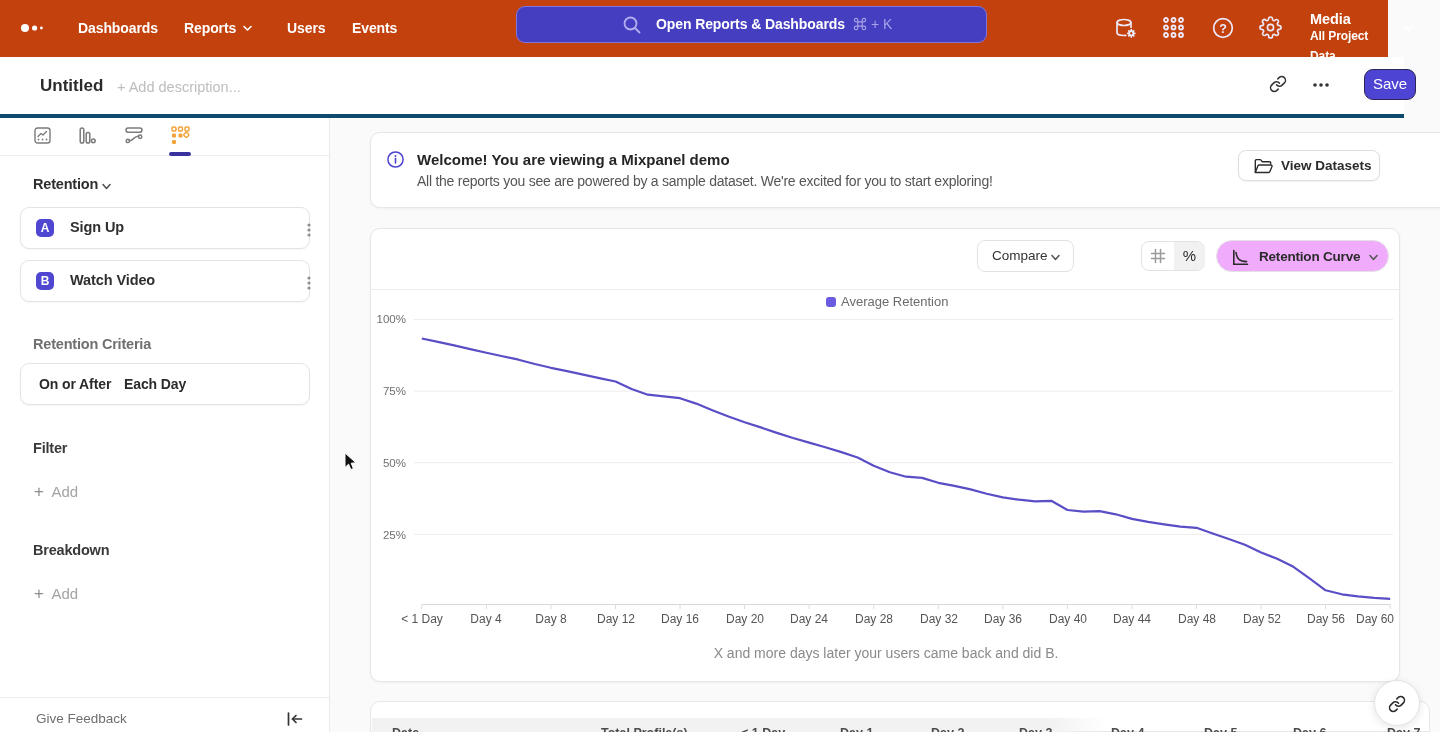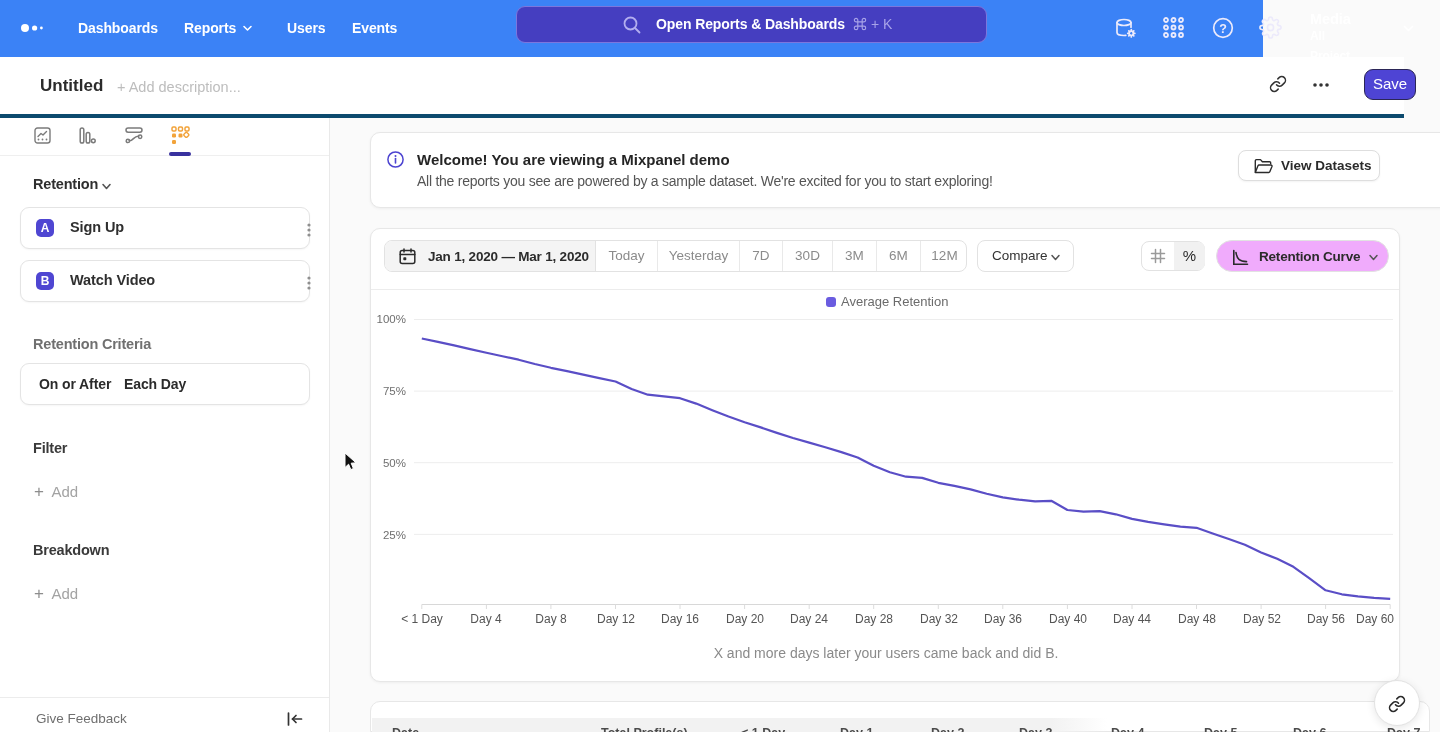--- a/index.html
+++ b/index.html
@@ -1,21 +1,21 @@
 <!DOCTYPE html>
 <html><head>
 <meta charset="utf-8">
 <style>
 * { margin:0; padding:0; box-sizing:border-box; }
 html,body { width:1440px; height:732px; overflow:hidden; font-family:"Liberation Sans", sans-serif; background:#fafafa; }
 .abs { position:absolute; }
 #root { position:relative; width:1440px; height:732px; }
 
 
-#nav { position:absolute; left:0; top:0; width:1263px; height:57px; background:#3b82f6; }
+#nav { position:absolute; left:0; top:0; width:1388px; height:57px; background:#c2410c; }
 .navitem { position:absolute; top:0; height:57px; line-height:57px; color:#fff; font-size:14px; font-weight:700; letter-spacing:-0.1px; }
 #search { position:absolute; left:516px; top:6px; width:471px; height:37px; background:#453ec0; border:1px solid #7c76dd; border-radius:9px; }
 #search .stext { position:absolute; left:139px; top:0; height:35px; line-height:35px; color:#fff; font-size:14px; font-weight:700; letter-spacing:-0.1px; white-space:nowrap; }
 #search .skey { position:absolute; left:336px; top:0; height:35px; line-height:35px; color:#a8a3e8; font-size:14px; font-weight:400; }
 
 
 #hdr2 { position:absolute; left:0; top:57px; width:1404px; height:61px; background:#fff; border-bottom:4px solid #0c4a6e; }
 #untitled { position:absolute; left:40px; top:19px; font-size:17px; font-weight:700; color:#2b2b2b; }
 #adddesc { position:absolute; left:117px; top:22px; font-size:14.5px; color:#bdbdbd; }
 #savebtn { position:absolute; left:1364px; top:12px; width:52px; height:31px; background:#4e44d4; border:1.5px solid #2b2657; border-radius:9px; color:#fff; font-size:15px; font-weight:400; text-align:center; line-height:28px; }
@@ -235,37 +235,20 @@
       <svg class="abs" style="left:15px;top:7px" width="19" height="17" viewBox="0 0 22 19" fill="none" stroke="#2b2b2b" stroke-width="1.6" stroke-linejoin="round">
         <path d="M1.5 16.5 V2.8 A1.3 1.3 0 0 1 2.8 1.5 H7.5 L9.7 4 H18 A1.3 1.3 0 0 1 19.3 5.3 V7"></path>
         <path d="M1.5 16.5 L4.6 8.6 A1.3 1.3 0 0 1 5.8 7.8 H19.6 A1.3 1.3 0 0 1 20.8 9.5 L18.3 15.7 A1.3 1.3 0 0 1 17.1 16.5 Z"></path>
       </svg>
       <span>View Datasets</span>
     </div>
     <div id="wsub">All the reports you see are powered by a sample dataset. We're excited for you to start exploring!</div>
   </div>
 
   <div class="card" id="chartcard">
-    <div id="dategroup">
-      <div id="dateseg">
-        <svg class="abs" style="left:14px;top:7px" width="17" height="17" viewBox="0 0 17 17" fill="none" stroke="#2b2b2b" stroke-width="1.5">
-          <rect x="1.2" y="2.5" width="14.6" height="13" rx="2"></rect>
-          <path d="M5 1 V4 M12 1 V4 M1.2 6.5 H15.8" stroke-linecap="round"></path>
-          <rect x="4.3" y="9.3" width="3" height="3" rx="0.8" fill="#2b2b2b" stroke="none"></rect>
-        </svg>
-        <div id="datetext">Jan 1, 2020 — Mar 1, 2020</div>
-      </div>
-      <div class="dseg" style="left:211px;width:62px">Today</div>
-      <div class="dseg" style="left:273px;width:82px">Yesterday</div>
-      <div class="dseg" style="left:355px;width:43px">7D</div>
-      <div class="dseg" style="left:398px;width:50px">30D</div>
-      <div class="dseg" style="left:448px;width:44px">3M</div>
-      <div class="dseg" style="left:492px;width:44px">6M</div>
-      <div class="dseg" style="left:536px;width:47px;border-right:none">12M</div>
-    </div>
     <div id="comparebtn">
       <span>Compare</span>
       <svg class="abs" style="left:72px;top:11px" width="11" height="11" viewBox="0 0 11 11">
             <path d="M2 3.5 L5.5 7.5 L9 3.5" stroke="#555" stroke-width="1.5" fill="none" stroke-linecap="round" stroke-linejoin="round"></path>
           </svg>
     </div>
     <div id="numpct">
       <svg class="abs" style="left:8px;top:6px" width="16" height="16" viewBox="0 0 16 16" stroke="#9a9a9a" stroke-width="1.5" stroke-linecap="round">
         <path d="M5.5 1.5 V14.5 M10.5 1.5 V14.5 M1.5 5.5 H14.5 M1.5 10.5 H14.5"></path>
       </svg>

